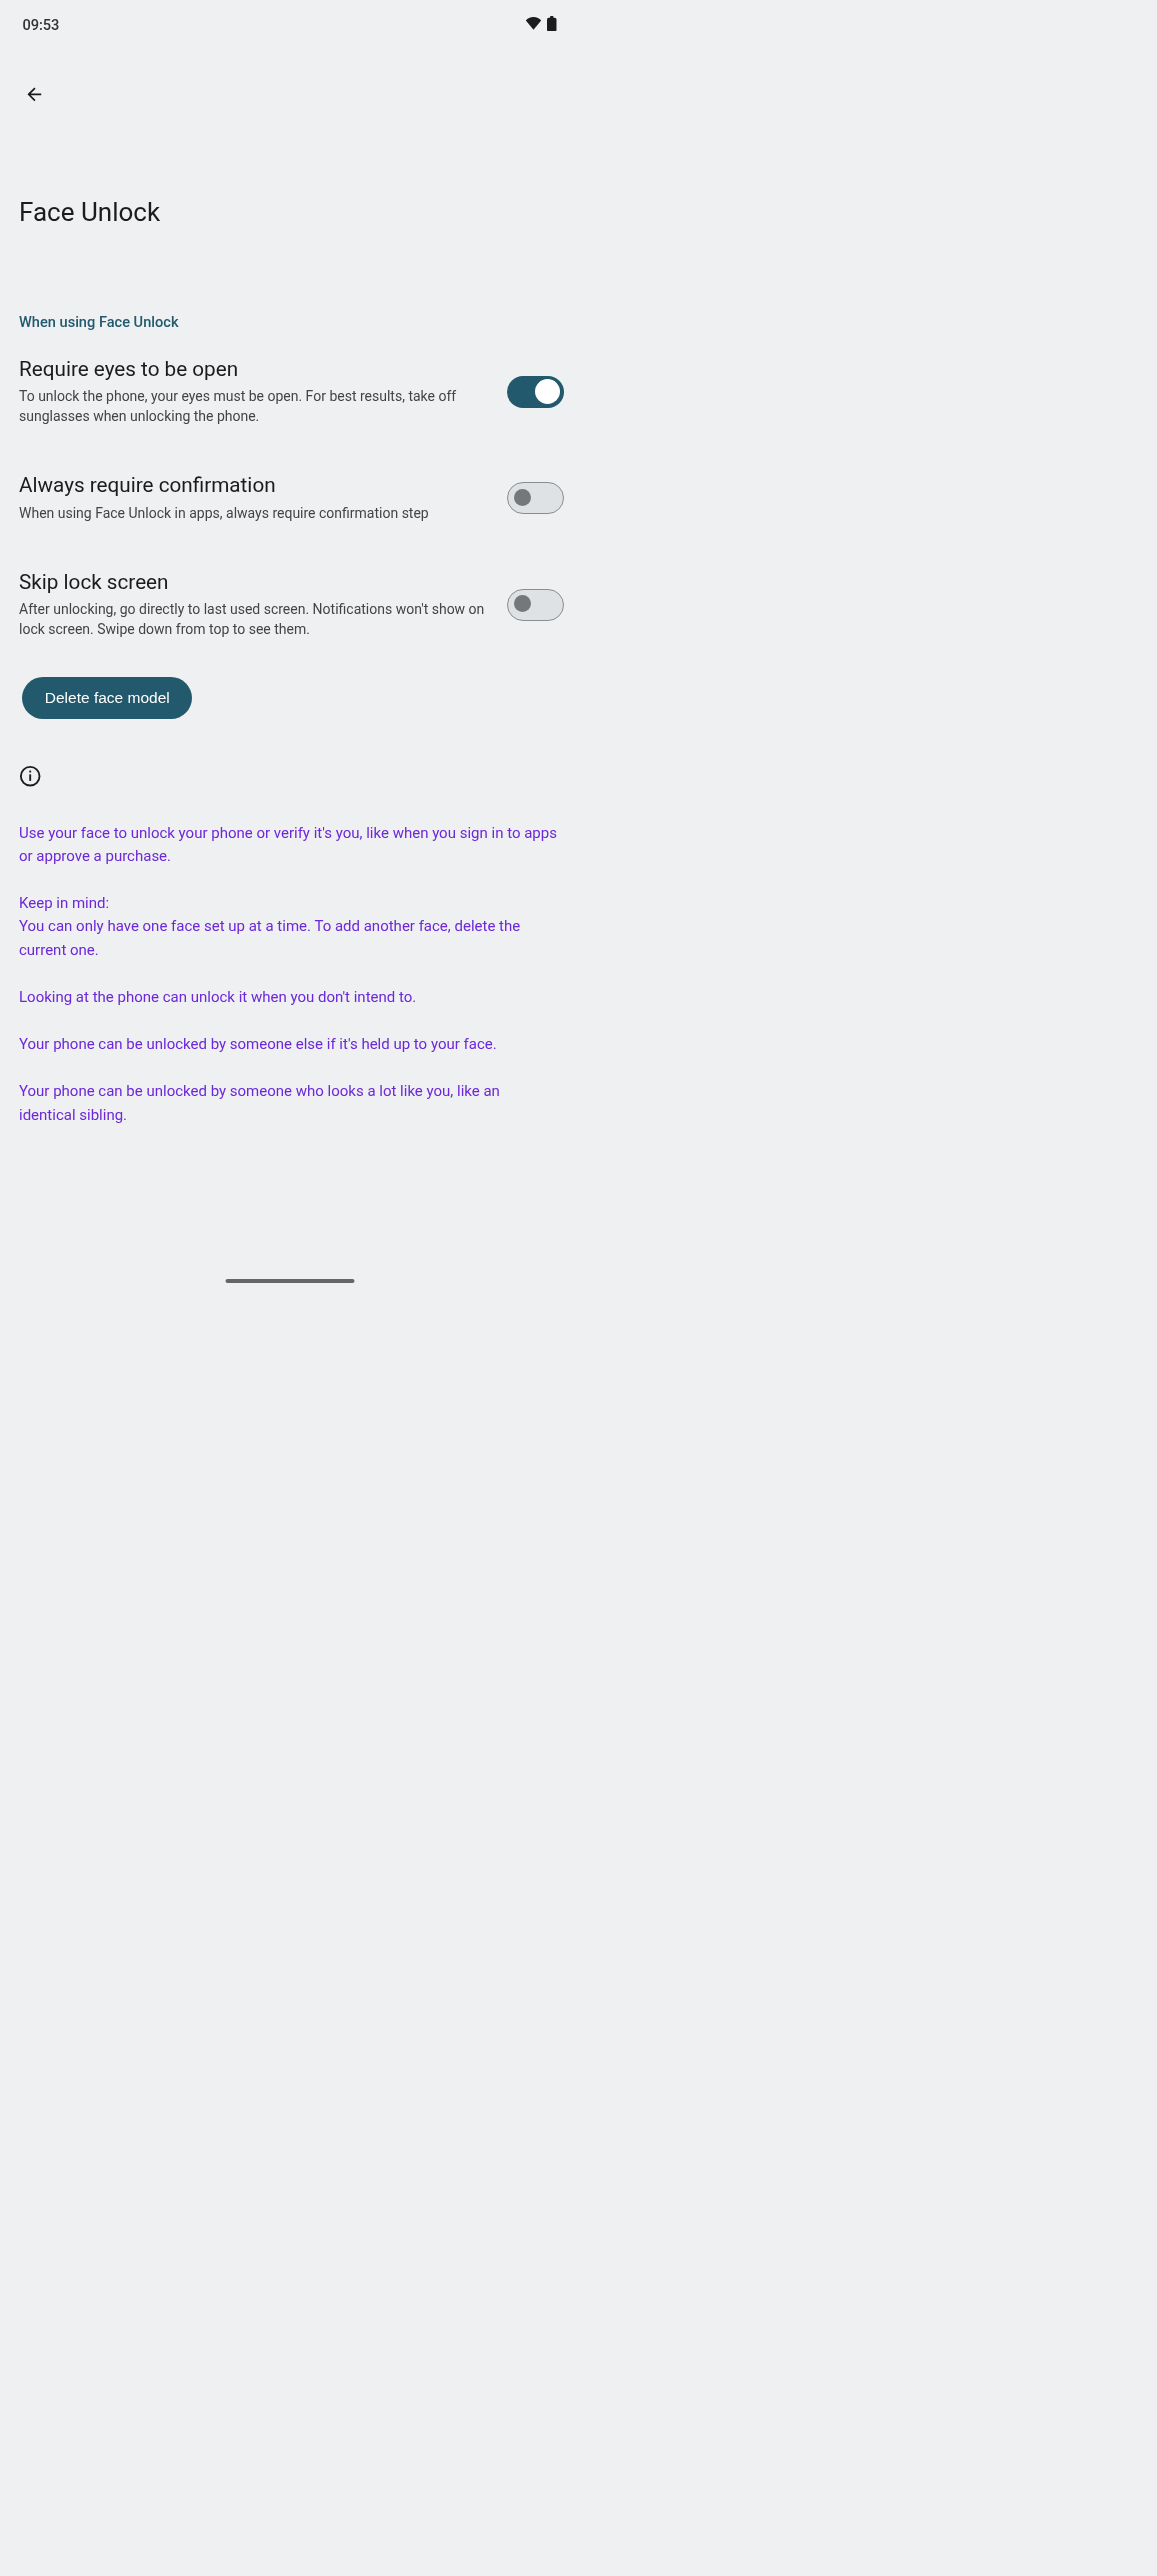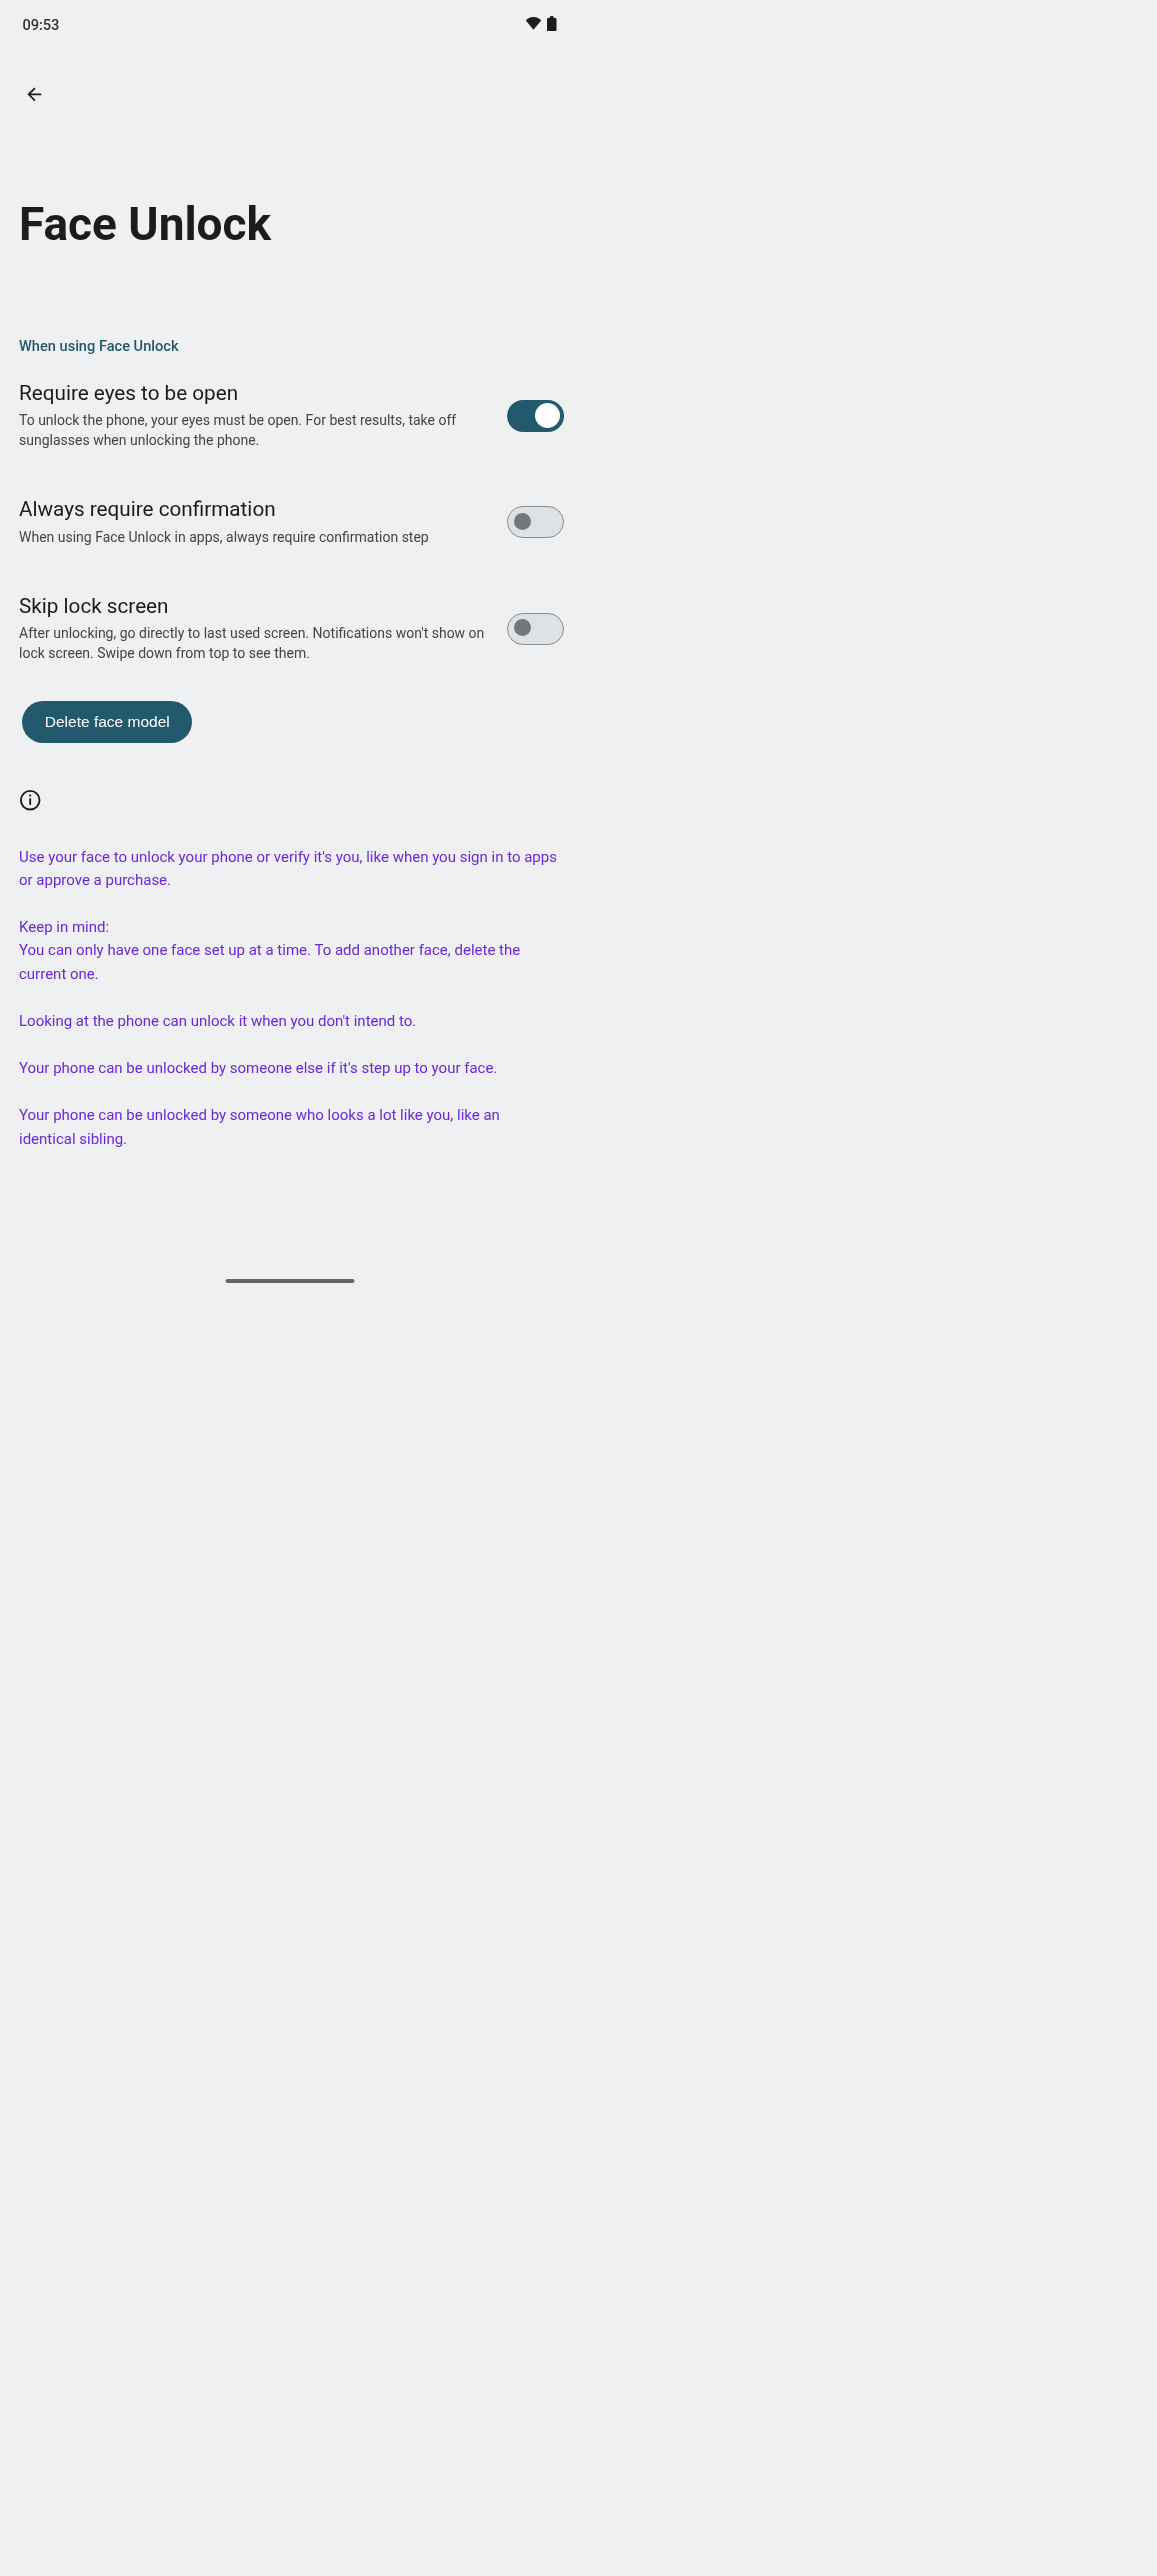--- a/index.html
+++ b/index.html
@@ -41,22 +41,22 @@
       width: 34px;
       height: 34px;
       display: flex;
       align-items: center;
       justify-content: center;
       border: none;
       background: transparent;
       cursor: pointer;
     }
     .page-title {
-      font-size: 46px;
-      font-weight: 700;
+      font-size: 26px;
+      font-weight: 400;
       margin: 86px 0 0 19px;
       color: #1a1c1e;
     }
     .section-header {
       font-size: 14.6px;
       font-weight: 500;
       color: #22596d;
       margin: 86px 0 0 19px;
     }
     .setting-item {
@@ -218,21 +218,21 @@
       <circle cx="12" cy="12" r="10" fill="none" stroke="#1a1c1e" stroke-width="2"></circle>
       <rect x="11" y="10" width="2" height="7" fill="#1a1c1e"></rect>
       <rect x="11" y="6" width="2" height="2" fill="#1a1c1e"></rect>
     </svg>
   </div>
   <div class="info-text">
     <p>Use your face to unlock your phone or verify it's you, like when you sign in to apps or approve a purchase.</p>
     <p class="keep-in-mind">Keep in mind:</p>
     <p>You can only have one face set up at a time. To add another face, delete the current one.</p>
     <p>Looking at the phone can unlock it when you don't intend to.</p>
-    <p>Your phone can be unlocked by someone else if it's step up to your face.</p>
+    <p>Your phone can be unlocked by someone else if it's held up to your face.</p>
     <p>Your phone can be unlocked by someone who looks a lot like you, like an identical sibling.</p>
   </div>
 </div>
 
 <div class="nav-handle"></div>
 
 
 
 
 

